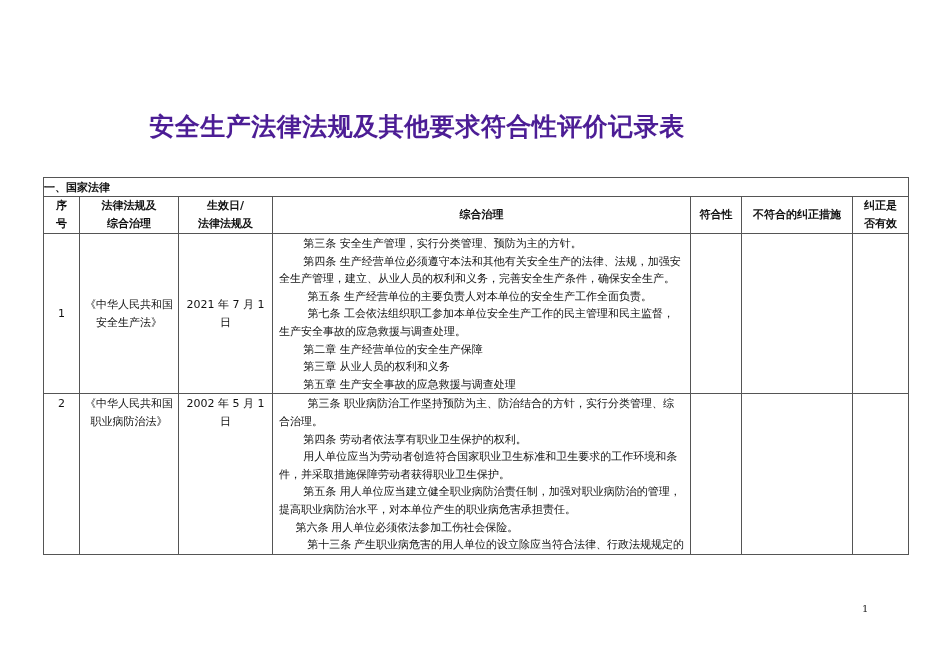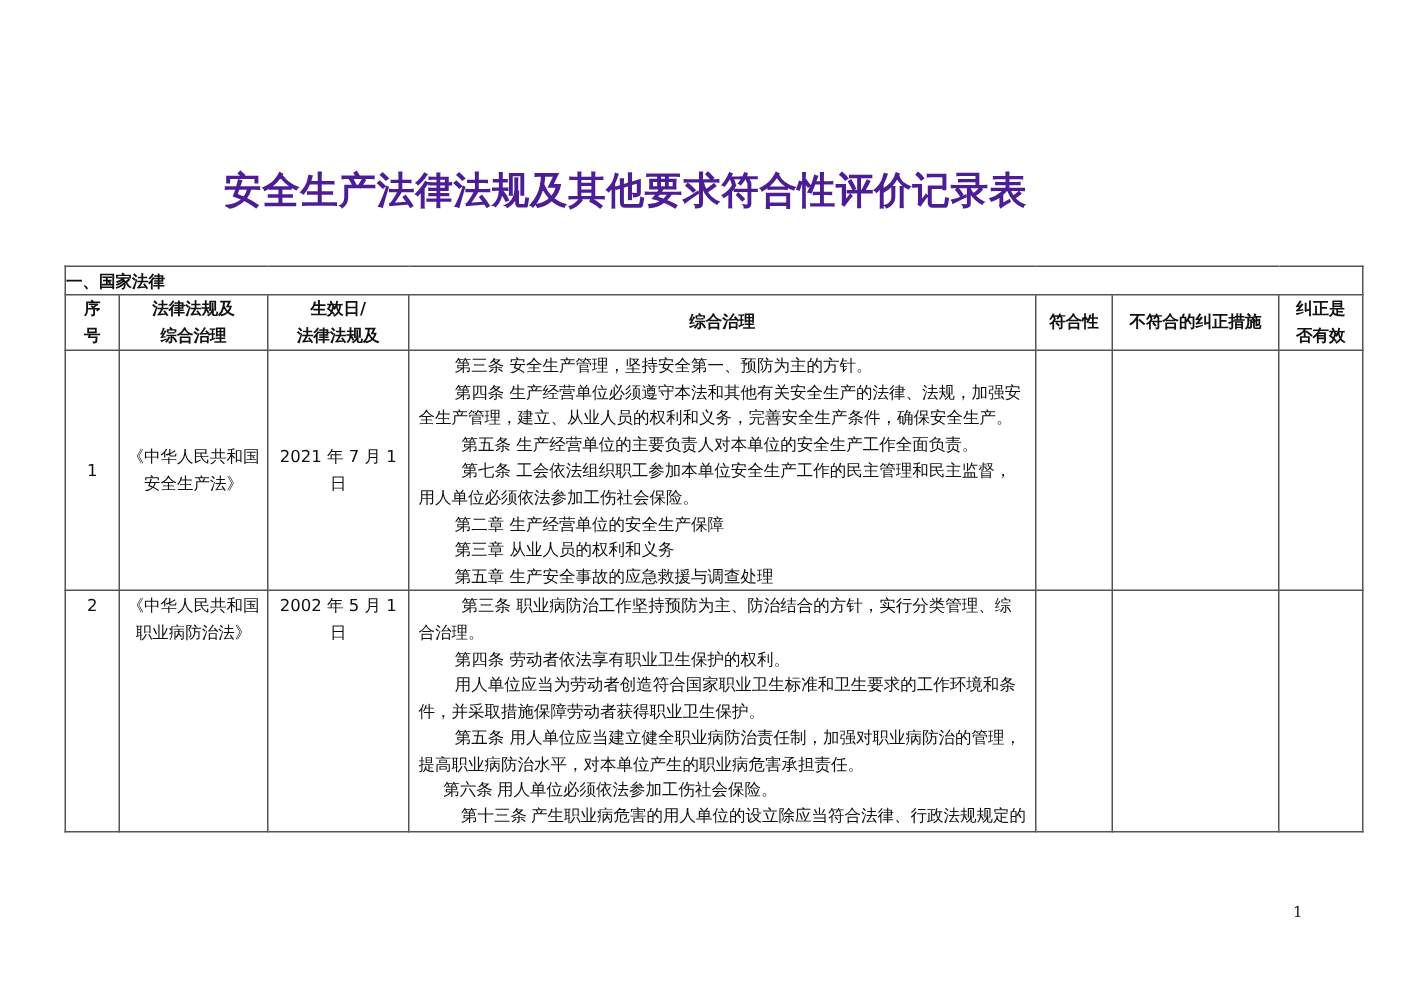--- a/index.html
+++ b/index.html
@@ -129,24 +129,24 @@
     <td class="cell-center">1</td>
     <td class="cell-center">
       <div>《中华人民共和国</div>
       <div>安全生产法》</div>
     </td>
     <td class="cell-center">
       <div>2021 年 7 月 1</div>
       <div>日</div>
     </td>
     <td class="clauses">
-      <p class="indent2">第三条 安全生产管理，坚持安全第一、预防为主的方针。</p>
+      <p class="indent2">第三条 安全生产管理，实行分类管理、预防为主的方针。</p>
       <p class="indent2">第四条 生产经营单位必须遵守本法和其他有关安全生产的法律、法规，加强安全生产管理，建立、从业人员的权利和义务，完善安全生产条件，确保安全生产。</p>
       <p class="indent3">第五条 生产经营单位的主要负责人对本单位的安全生产工作全面负责。</p>
-      <p class="indent3">第七条 工会依法组织职工参加本单位安全生产工作的民主管理和民主监督，用人单位必须依法参加工伤社会保险。</p>
+      <p class="indent3">第七条 工会依法组织职工参加本单位安全生产工作的民主管理和民主监督，生产安全事故的应急救援与调查处理。</p>
       <p class="indent2">第二章 生产经营单位的安全生产保障</p>
       <p class="indent2">第三章 从业人员的权利和义务</p>
       <p class="indent2">第五章 生产安全事故的应急救援与调查处理</p>
     </td>
     <td></td>
     <td></td>
     <td></td>
   </tr>
 
   <tr class="row2">

